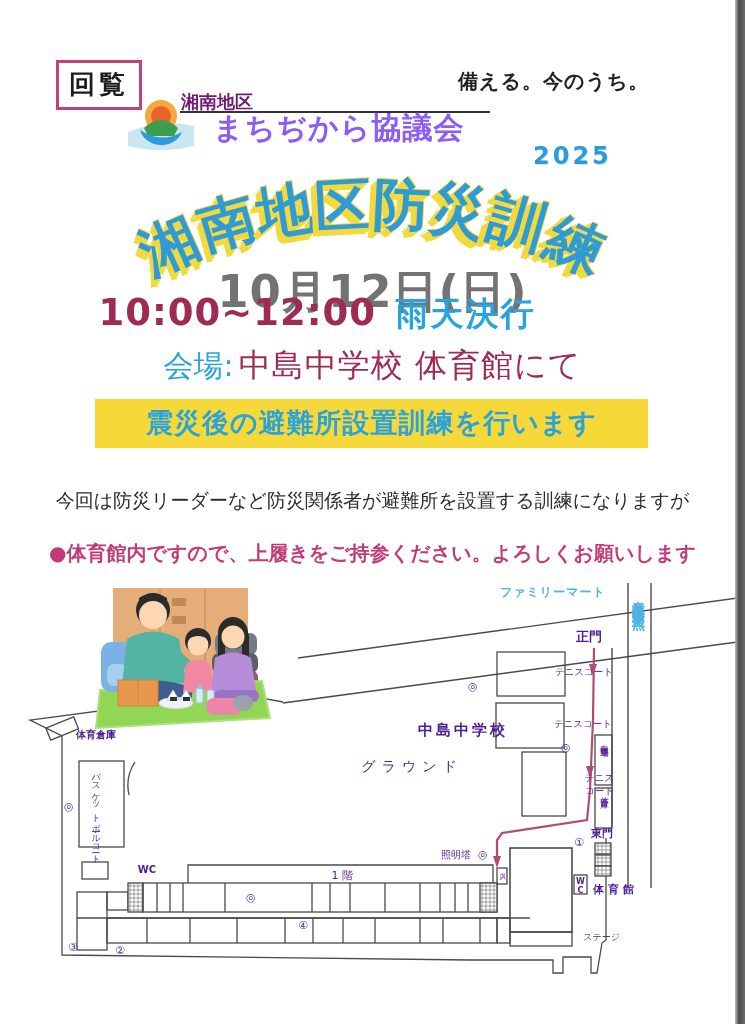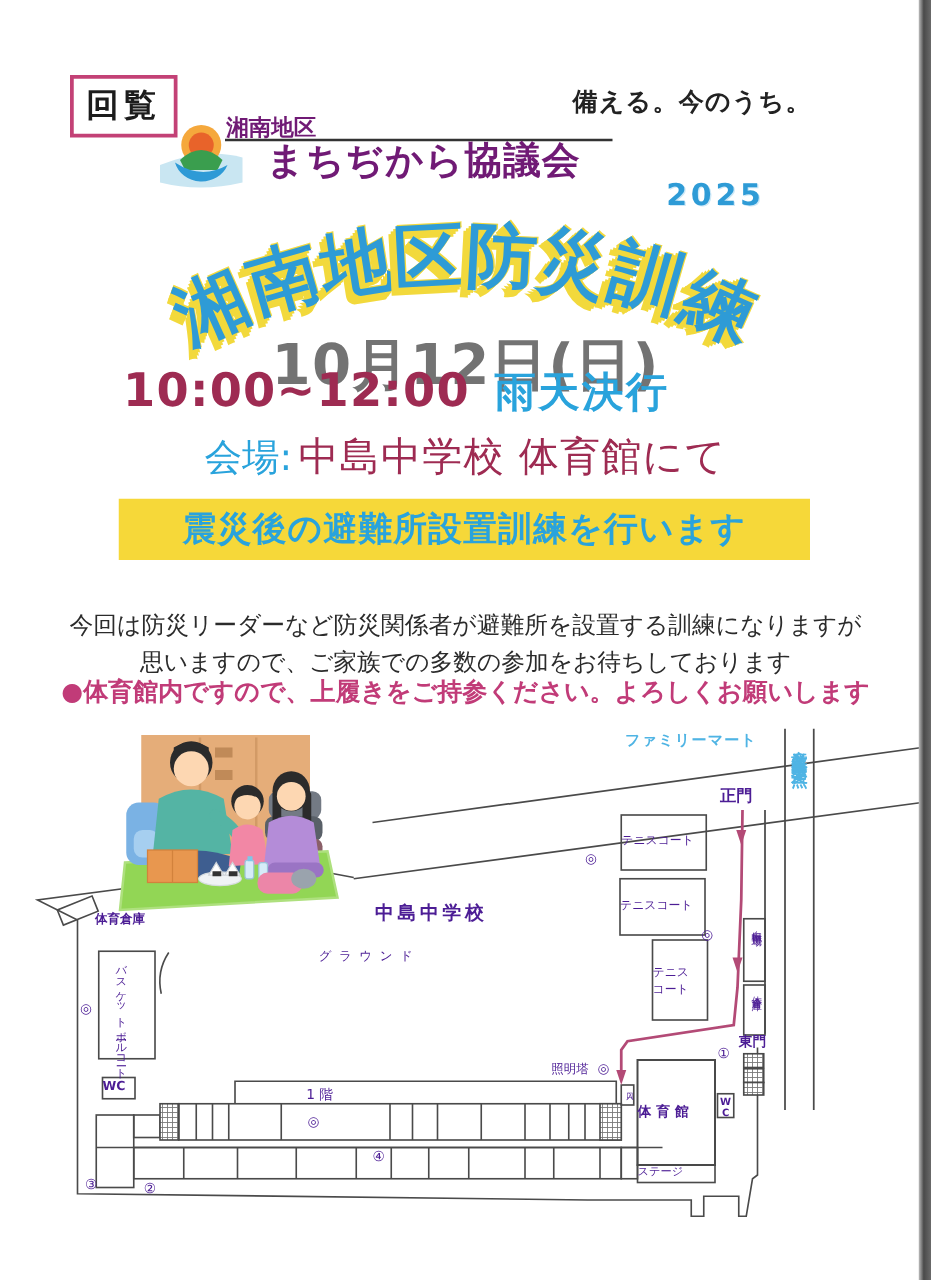--- a/index.html
+++ b/index.html
@@ -5,21 +5,21 @@
   html,body{margin:0;padding:0;background:#888;}
   #page{position:relative;width:745px;height:1024px;background:#ffffff;overflow:hidden;
         font-family:"DejaVu Sans",sans-serif;}
   .abs{position:absolute;}
   
   .kairan{left:56px;top:60px;border:3px solid #c34176;padding:4px 10px 5px;
           font-size:26px;font-weight:900;color:#1c1c1c;letter-spacing:4px;}
   .slogan{left:458px;top:68px;font-size:20px;font-weight:900;color:#222;letter-spacing:1px;}
   .logo-district{left:181px;top:90px;font-size:18px;font-weight:900;color:#701a75;}
   .logo-underline{left:180px;top:111px;width:310px;border-top:2px solid #333;}
-  .logo-org{left:213px;top:108px;font-size:30px;font-weight:900;color:#701a75;letter-spacing:1px;}
+  .logo-org{left:213px;top:108px;font-size:30px;font-weight:900;color:#8b5cf6;letter-spacing:1px;}
   
   .year{left:533px;top:142px;font-size:24px;font-weight:900;color:#2e9bd6;letter-spacing:3px;
         text-shadow:1px 1px 0 #cfe9f7;}
   .arch{left:0;top:168px;width:745px;display:flex;justify-content:center;gap:1px;}
   .arch span{display:inline-block;font-size:57px;font-weight:900;color:#2e9bd6;
         text-shadow:-2px 2px 0 #f2d93c,-4px 4px 0 #f2d93c,-6px 6px 0 #f2d93c,1px -1px 0 #f2d93c;}
   .a0{transform:translateY(40px) rotate(-24deg);} .a1{transform:translateY(17px) rotate(-16deg);}
   .a2{transform:translateY(5px) rotate(-9deg);}   .a3{transform:translateY(0) rotate(-3deg);}
   .a4{transform:translateY(0) rotate(3deg);}      .a5{transform:translateY(5px) rotate(9deg);}
   .a6{transform:translateY(17px) rotate(16deg);}  .a7{transform:translateY(40px) rotate(24deg);}
@@ -33,21 +33,21 @@
   .venue-val{font-size:32px;color:#9e2b52;letter-spacing:1px;}
   .banner{left:95px;top:399px;width:553px;background:#f6d839;text-align:center;
         padding:6px 0 7px;font-size:27px;font-weight:900;color:#29a3dc;letter-spacing:1px;}
   .body-text{left:0;top:449px;width:745px;text-align:center;font-size:19px;color:#2b2b2b;
         line-height:30px;font-weight:500;margin-top:36px;}
   .note{left:0;top:540px;width:745px;text-align:center;font-size:20px;font-weight:700;color:#c13b78;}
   
   .ml{position:absolute;color:#4c1d95;white-space:nowrap;}
   .blue{color:#4fb4e4;font-weight:700;}
   .vert{writing-mode:vertical-rl;text-orientation:upright;}
-  .ctr{text-align:left;white-space:normal;}
+  .ctr{text-align:right;white-space:normal;margin-left:48px;}
   .edge{left:735px;top:0;width:10px;height:1024px;background:linear-gradient(to right,#bdbdbd,#4a4a4a 40%,#6b6b6b);}
 </style>
 </head>
 <body>
 
 <div id="page">
 
   <svg class="abs" style="left:0;top:0" width="745" height="1024" viewBox="0 0 745 1024">
     <defs>
       <pattern id="hatch" width="4" height="4" patternUnits="userSpaceOnUse">
@@ -208,34 +208,33 @@
   </div>
   <div class="abs venue-line">
     <span class="venue-label">会場:</span>
     <span class="venue-val">中島中学校 体育館にて</span>
   </div>
 
   <div class="abs banner">震災後の避難所設置訓練を行います</div>
 
   <div class="abs body-text">
     <div>今回は防災リーダーなど防災関係者が避難所を設置する訓練になりますが</div>
-    <div>思いますので、ご家族での多数の参加をお待ちしております</div>
   </div>
 
   <div class="abs note">●体育館内ですので、上履きをご持参ください。よろしくお願いします</div>
 
   <div class="ml blue" style="left:500px;top:584px;font-size:12px;letter-spacing:1px">ファミリーマート</div>
   <div class="ml blue vert" style="left:629px;top:590px;font-size:13px;letter-spacing:2px">産業道路中島交差点</div>
   <div class="ml" style="left:576px;top:628px;font-size:13px;font-weight:700">正門</div>
   <div class="ml ctr" style="left:497px;top:666px;width:68px;font-size:9.5px">テニスコート</div>
   <div class="ml ctr" style="left:496px;top:718px;width:68px;font-size:9.5px">テニスコート</div>
   <div class="ml ctr" style="left:522px;top:772px;width:44px;font-size:9.5px">テニス</div>
   <div class="ml ctr" style="left:522px;top:785px;width:44px;font-size:9.5px">コート</div>
   <div class="ml ctr" style="left:300px;top:721px;width:160px;font-size:15px;font-weight:700;letter-spacing:3px">中島中学校</div>
-  <div class="ml ctr" style="left:255px;top:758px;width:160px;font-size:10px;letter-spacing:6px">グラウンド</div>
+  <div class="ml ctr" style="left:255px;top:758px;width:160px;font-size:14px;letter-spacing:6px">グラウンド</div>
   <div class="ml" style="left:76px;top:728px;font-size:10px;font-weight:700">体育倉庫</div>
   <div class="ml vert" style="left:88px;top:766px;height:77px;font-size:9px;line-height:15px">バスケットボールコート</div>
   <div class="ml ctr" style="left:82px;top:864px;width:26px;font-size:10px;font-weight:700">WC</div>
   <div class="ml ctr" style="left:245px;top:868px;width:60px;font-size:11px">1 階</div>
   <div class="ml" style="left:441px;top:848px;font-size:10px">照明塔</div>
   <div class="ml vert" style="left:599px;top:738px;font-size:8.5px;letter-spacing:1px">自転車置場</div>
   <div class="ml vert" style="left:599px;top:790px;font-size:8.5px;letter-spacing:1px">体育倉庫</div>
   <div class="ml" style="left:591px;top:826px;font-size:11px;font-weight:700">東門</div>
   <div class="ml ctr" style="left:510px;top:882px;width:80px;font-size:11px;font-weight:700;letter-spacing:4px">体育館</div>
   <div class="ml ctr" style="left:510px;top:931px;width:62px;font-size:9px">ステージ</div>

